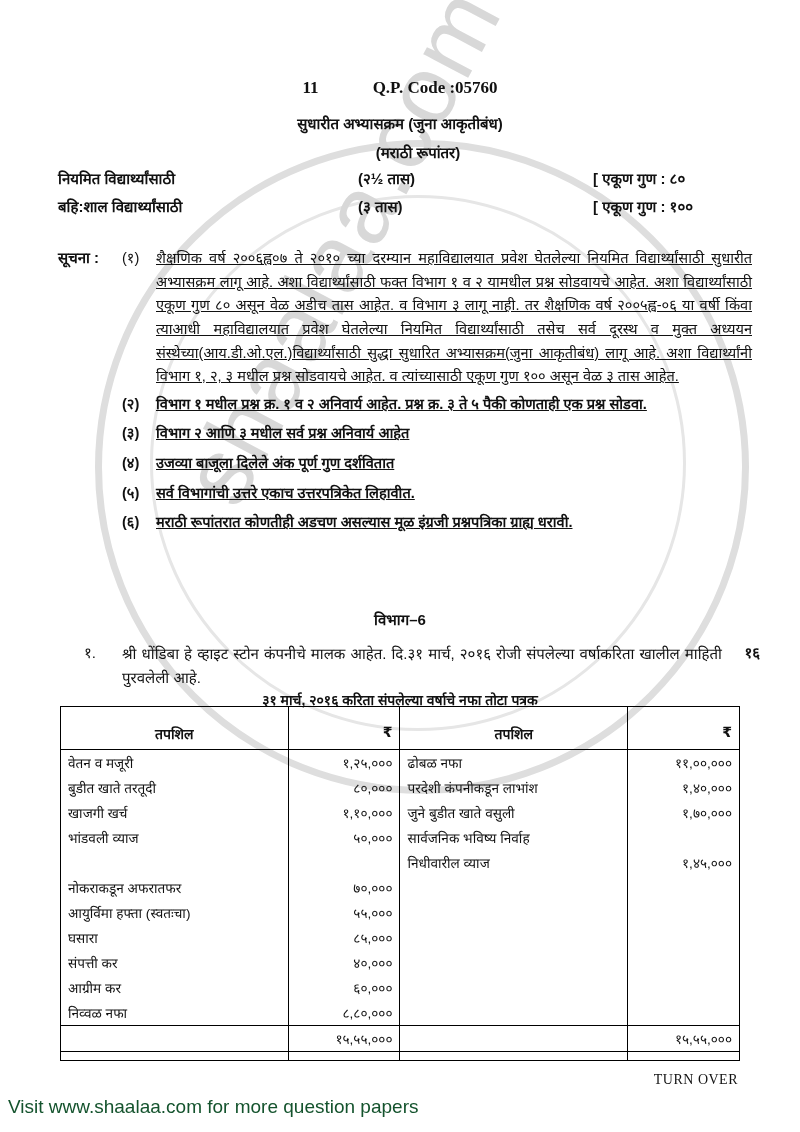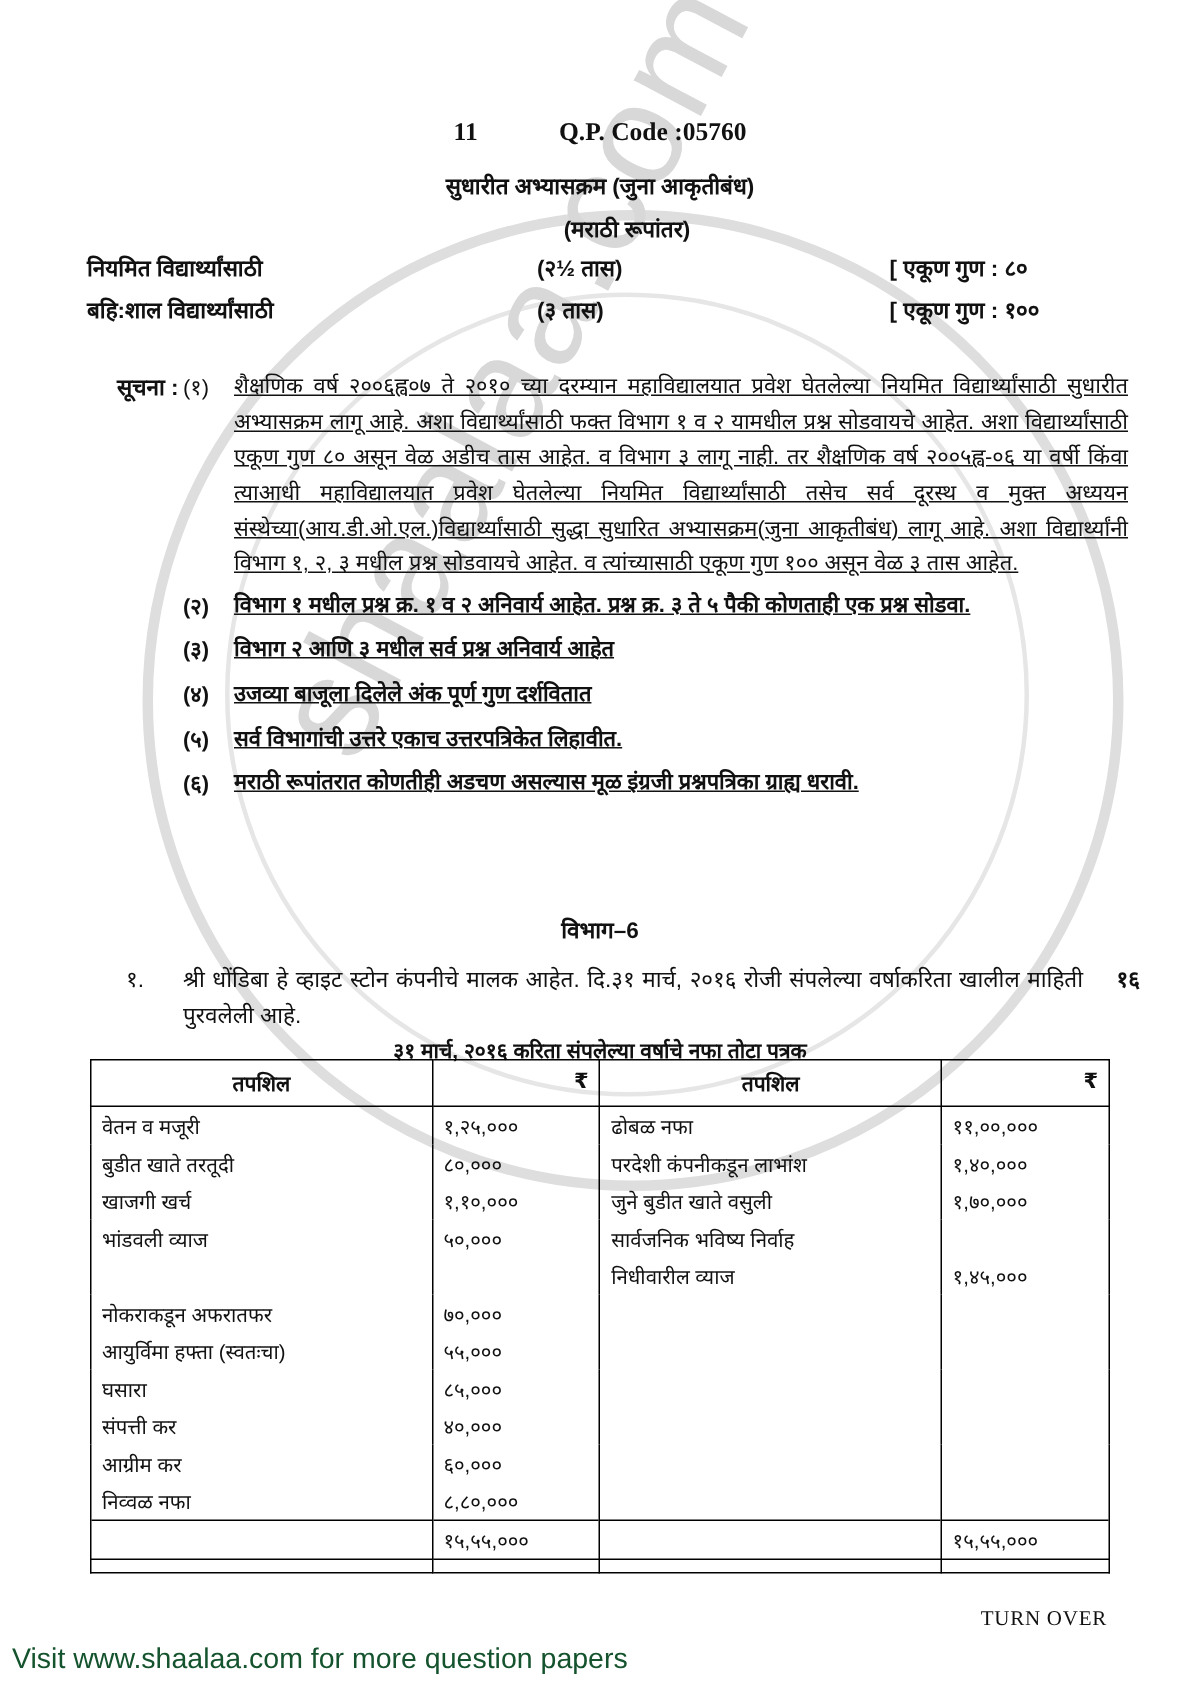--- a/index.html
+++ b/index.html
@@ -101,21 +101,20 @@
   .r-regular { top: 168px; }
   .r-external { top: 196px; }
 
   
   .instr-label {
     position: absolute;
     left: 58px;
     top: 247px;
     font-size: 15px;
     font-weight: bold;
-    margin-left: 20px;
   }
   .instr-list {
     position: absolute;
     left: 122px;
     top: 247px;
     width: 630px;
     font-size: 14.6px;
   }
   .instr-item {
     display: flex;
@@ -190,26 +189,26 @@
     border: 1px solid #000;
     padding: 3px 7px;
     vertical-align: top;
     font-weight: normal;
     height: 21px;
     box-sizing: border-box;
   }
   #pl-table th {
     font-weight: bold;
     font-size: 14px;
-    padding: 5px 7px 6px 7px;
+    padding: 17px 7px 6px 7px;
     margin-top: 16px;
   }
   #pl-table .c-part  { width: 228px; }
   #pl-table .c-amt   { width: 112px; text-align: right; }
-  #pl-table .num     { white-space: nowrap; }
+  #pl-table .num     { text-align: right; white-space: nowrap; }
   #pl-table tr.norm td { border-top: none; border-bottom: none; }
   #pl-table tr.head th { border-bottom: 1px solid #000; }
   #pl-table tr.first-body td { border-top: 1px solid #000; }
   #pl-table tr.total td {
     border-top: 1px solid #000;
     border-bottom: 1px solid #000;
     font-weight: normal;
   }
   #pl-table tr.closing td {
     border-top: 1px solid #000;

